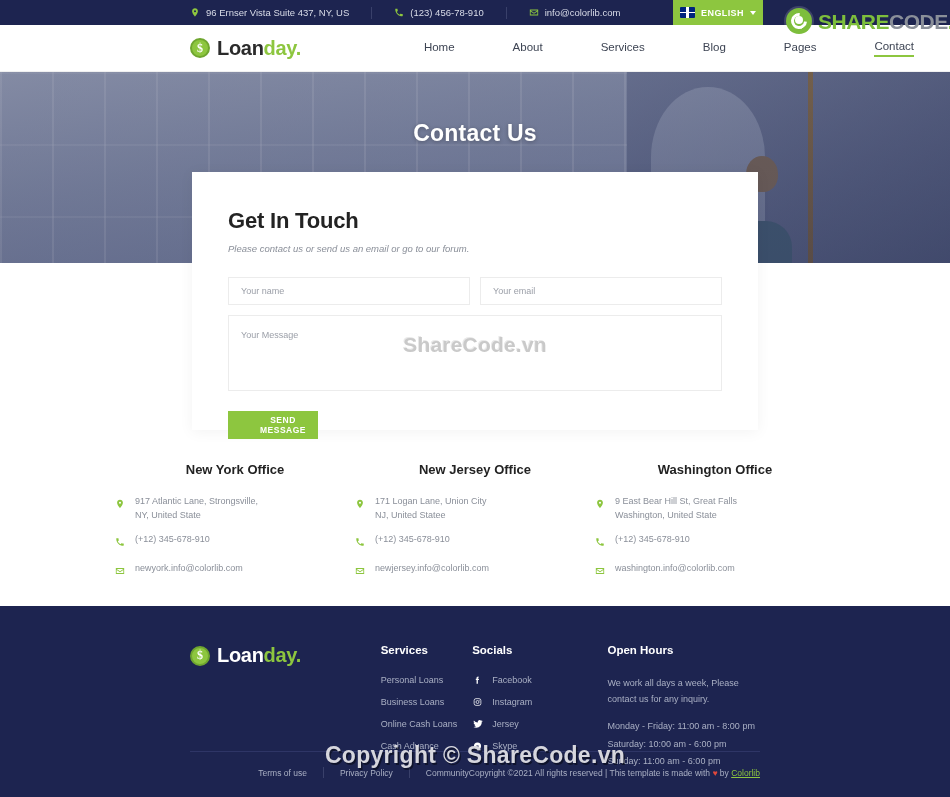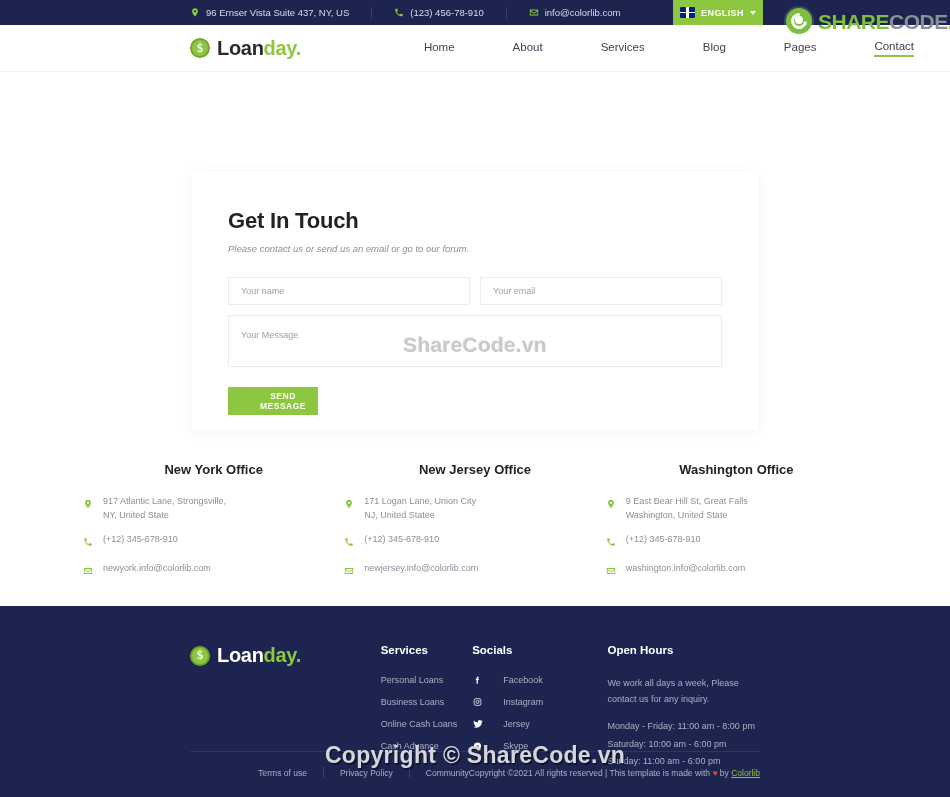--- a/index.html
+++ b/index.html
@@ -160,41 +160,41 @@
   .card .sub {
     font-size: 9.5px; color: #8a8f99; margin-top: 9px; font-style: italic;
   }
   .row2 { display: flex; gap: 10px; margin-top: 23px; }
   .fld {
     flex: 1; height: 28px; border: 1px solid #ececec; background: #fff;
     display: flex; align-items: center; padding: 12px 12px;
   }
   .fld .ph { font-size: 9px; color: #9b9fa8; }
   .area {
-    margin-top: 10px; height: 52px; border: 1px solid #ececec;
+    margin-top: 10px; height: 76px; border: 1px solid #ececec;
     padding: 8px 12px; position: relative;
   }
   .area .ph { font-size: 9px; color: #9b9fa8; }
   .wm-area {
     position: absolute; left: 0; right: 0; top: 17px; text-align: center;
     font-size: 21px; font-weight: bold; color: #c9c9c9;
     text-shadow: 1px 1px 0 #fff, -1px -1px 0 #e9e9e9;
     letter-spacing: .2px;
   }
   .send {
     margin-top: 20px; width: 90px; height: 28px; background: #8DC63F;
     color: #fff; font-size: 8.5px; font-weight: bold; letter-spacing: .5px;
     display: flex; align-items: center; justify-content: center;
     border: none; cursor: pointer; font-family: "Liberation Sans", sans-serif; padding-left: 20px;
   }
 
   
   .offices {
     position: absolute; left: 0; right: 0; top: 462px; height: 130px;
-    display: flex; padding: 0 83px;
+    display: flex; padding: 0 115px;
   }
   .office { flex: 1; }
   .office h3 {
     font-size: 13px; font-weight: bold; color: #232323;
     text-align: center; margin-bottom: 18px;
   }
   .oline { display: flex; gap: 9px; margin-bottom: 10px; align-items: flex-start; }
   .oline .oico { width: 11px; flex: none; padding-top: 1px; }
   .oline .otxt { font-size: 9px; color: #8a8f99; line-height: 1.55; }
 
@@ -213,21 +213,21 @@
   .fdesc {
     margin-top: 14px; font-size: 9px; color: #aab0c4; line-height: 1.85; width: 172px;
   }
   .fh {
     font-size: 11.5px; font-weight: bold; color: #fff; margin-bottom: 19px;
   }
   .flink {
     display: block; font-size: 9px; color: #aab0c4;
     text-decoration: none; margin-bottom: 12px;
   }
-  .soc { display: flex; align-items: center; gap: 20px; margin-bottom: 12px; }
+  .soc { display: flex; align-items: center; gap: 9px; margin-bottom: 12px; }
   .soc .si { width: 11px; color: #fff; font-size: 9px; display: flex; justify-content: center; flex: none; }
   .soc .sl { font-size: 9px; color: #aab0c4; }
   .hrs-intro { font-size: 9px; color: #aab0c4; line-height: 1.8; margin-bottom: 11px; }
   .hrs-line { font-size: 9px; color: #aab0c4; line-height: 1.95; }
 
   .fbar {
     position: absolute; left: 190px; right: 190px; bottom: 4px; height: 42px;
     border-top: 1px solid #2e3566;
     display: flex; align-items: center; justify-content: flex-end;
   }
@@ -304,20 +304,32 @@
       <a href="#">Home</a>
       <a href="#">About</a>
       <a href="#">Services</a>
       <a href="#">Blog</a>
       <a href="#">Pages</a>
       <a href="#" class="active">Contact</a>
     </div>
 
   </div>
 
+  <div class="hero">
+    <div class="hero-img">
+      <div class="facade"></div>
+      <div class="facade2"></div>
+      <div class="arch"></div>
+      <div class="door-frame"></div>
+      <div class="person-body"></div>
+      <div class="person-head"></div>
+    </div>
+    <div class="hero-tint"></div>
+    <div class="hero-title">Contact Us</div>
+  </div>
 
   <div class="card">
     <div class="card-inner">
       <h2>Get In Touch</h2>
       <div class="sub">Please contact us or send us an email or go to our forum.</div>
       <div class="row2">
         <div class="fld">
           <span class="ph">Your name</span>
         </div>
         <div class="fld">

